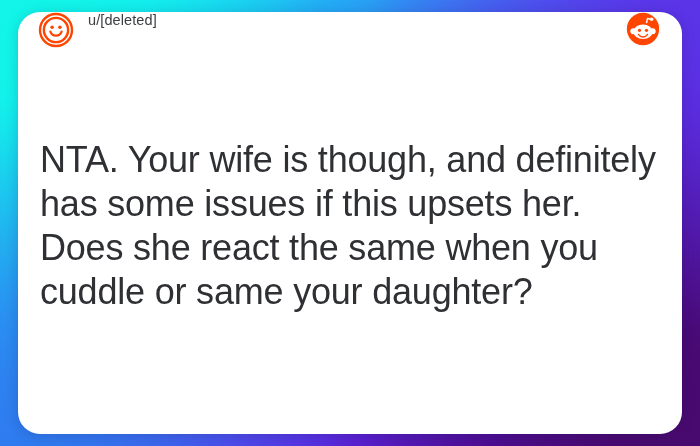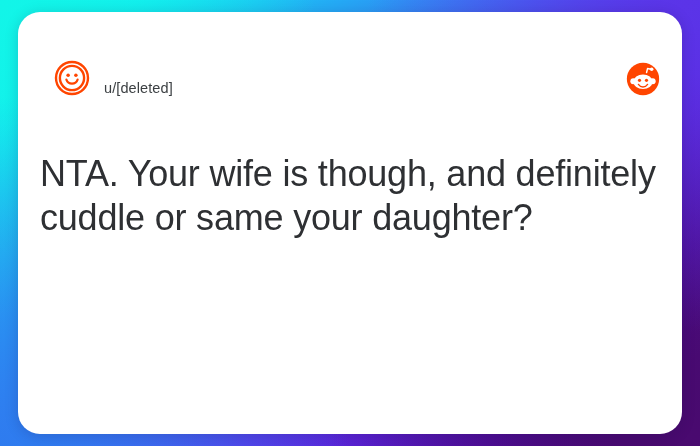--- a/index.html
+++ b/index.html
@@ -60,22 +60,22 @@
   }
 
   
   .header {
     position: absolute;
     left: 0;
     top: 0;
     right: 0;
     height: 84px;
     display: flex;
-    align-items: flex-end;
-    padding: 0 22px 0 36px;
+    align-items: flex-start;
+    padding: 0 22px 0 20px;
     box-sizing: border-box;
   }
   .avatar {
     width: 36px;
     height: 36px;
     flex: 0 0 36px;
     display: block;
   }
   .username {
     margin-left: 14px;
@@ -90,21 +90,21 @@
     height: 34px;
     flex: 0 0 34px;
     display: block;
   }
 
   
   .body-text {
     position: absolute;
     left: 22px;
     right: 24px;
-    top: 140px;
+    top: 126px;
     font-size: 36px;
     line-height: 44px;
     color: #2e3033;
     font-weight: 400;
     letter-spacing: -0.2px;
     font-family: "Liberation Sans", sans-serif;
   }
   .body-text .ln {
     display: block;
     white-space: nowrap;
@@ -149,17 +149,19 @@
           <circle cx="24.1" cy="21.6" r="1.85" fill="#FF4500"></circle>
 
           <path d="M14.6 26.4 a6.4 6.4 0 0 0 10.8 0" fill="none" stroke="#FF4500" stroke-width="1.6" stroke-linecap="round"></path>
         </svg>
       </span>
 
     </div>
 
     <div class="body-text">
       <span class="ln">NTA. Your wife is though, and definitely</span>
+      <span class="ln">has some issues if this upsets her.</span>
+      <span class="ln">Does she react the same when you</span>
       <span class="ln">cuddle or same your daughter?</span>
     </div>
 
   </div>
 </div>
 
 </body></html>

